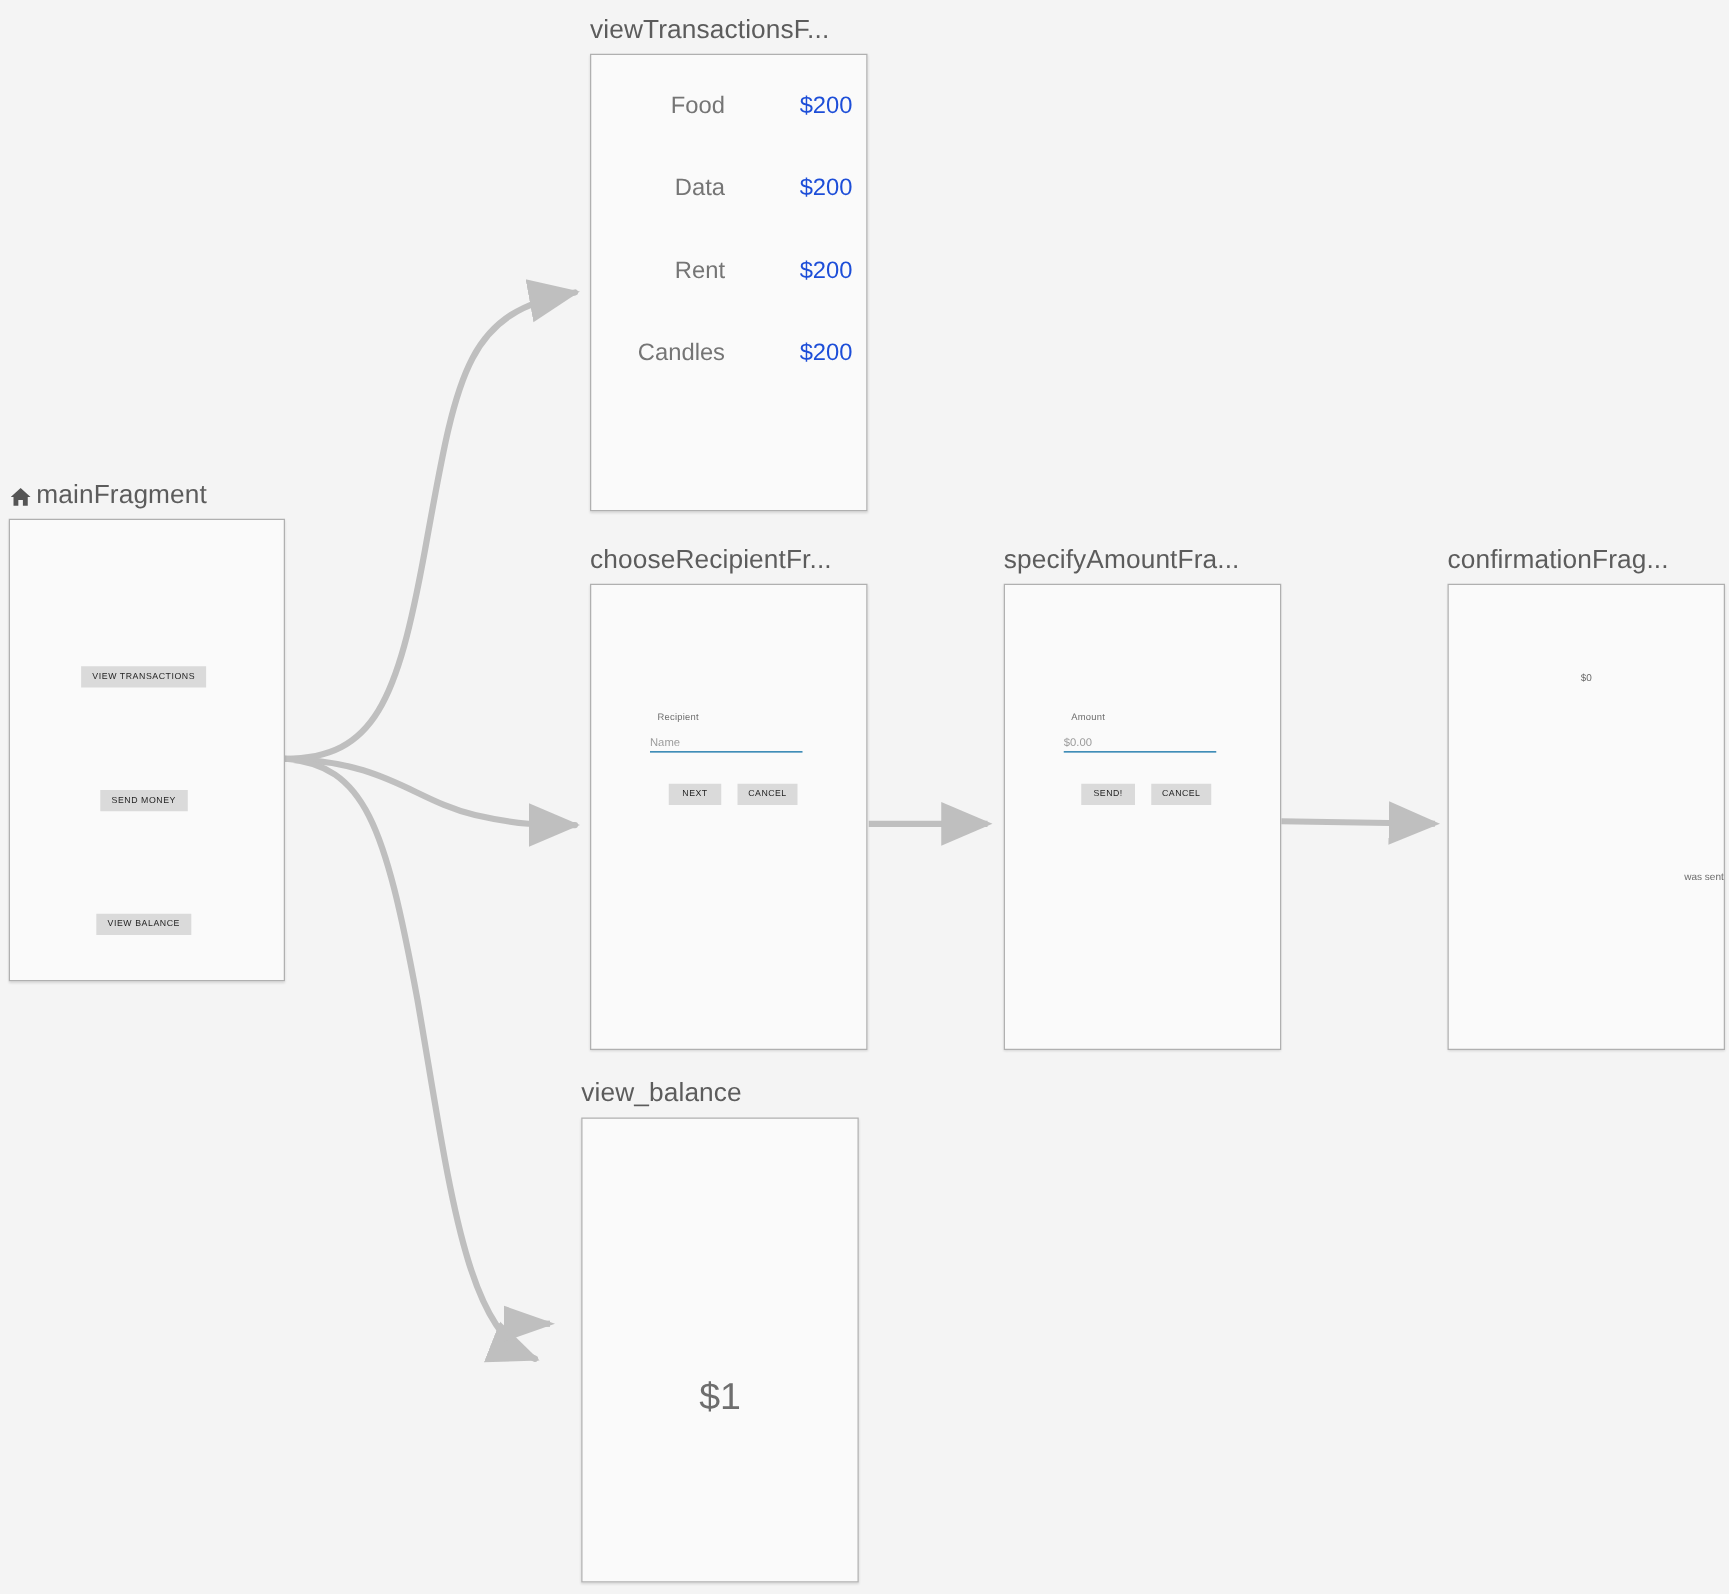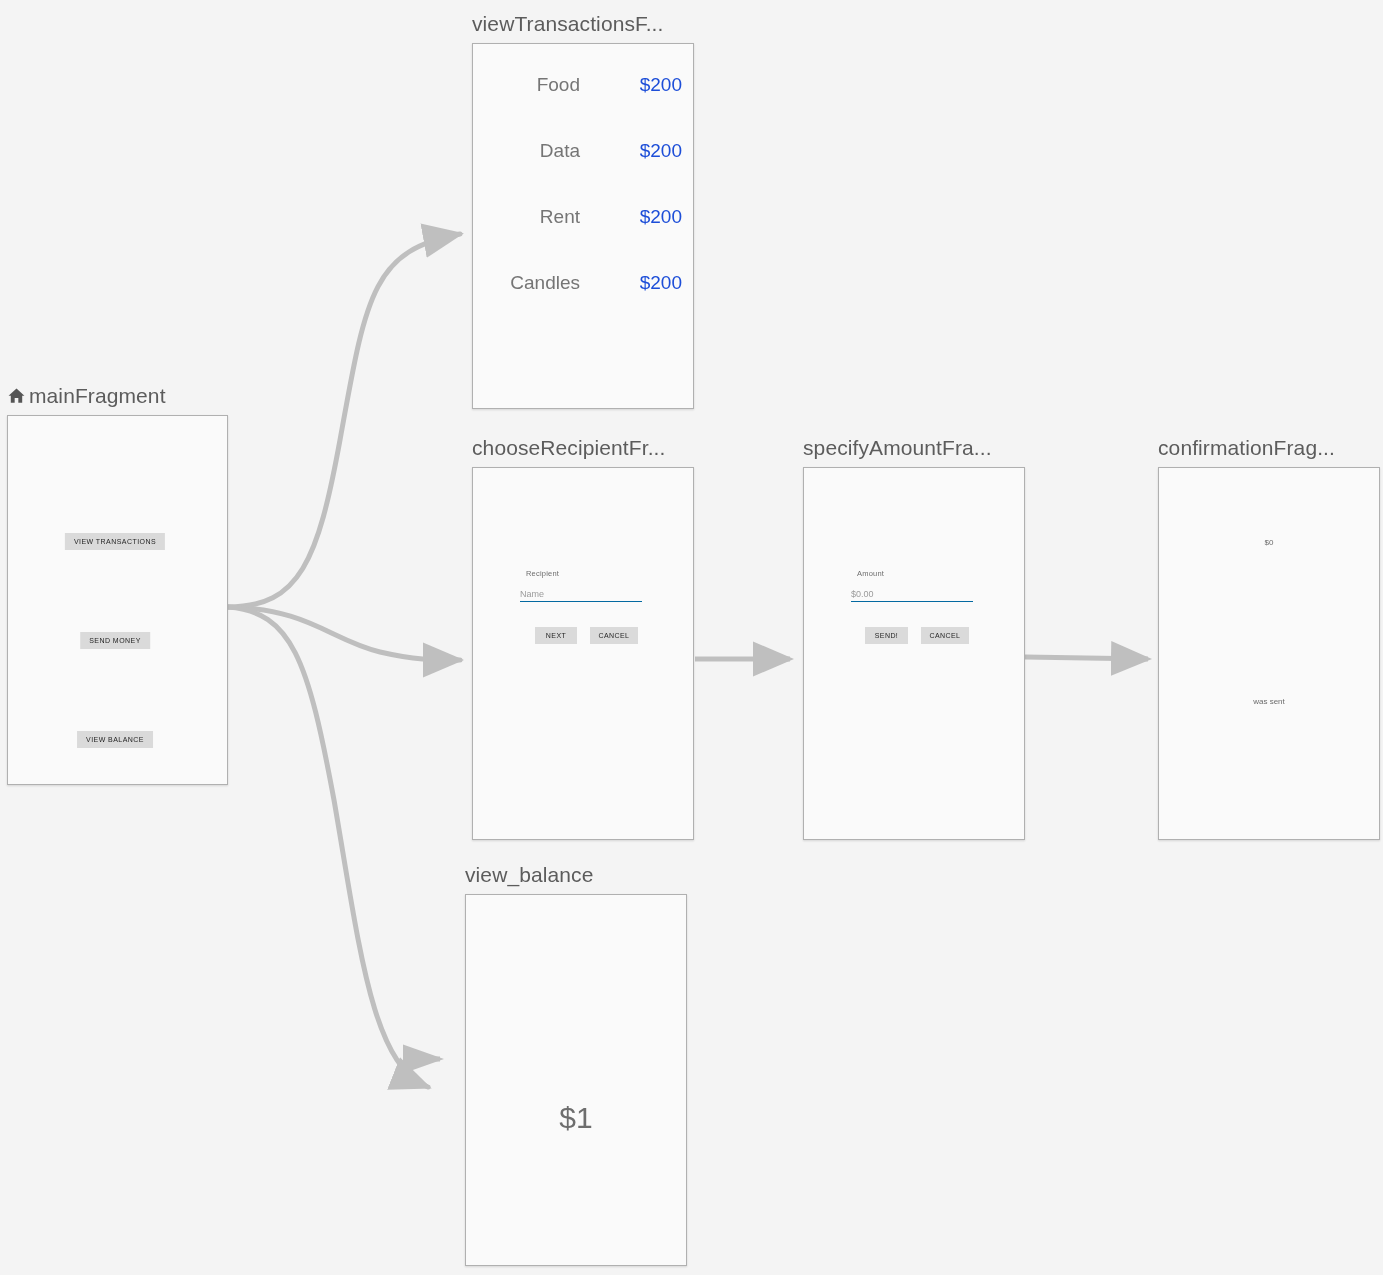--- a/index.html
+++ b/index.html
@@ -33,21 +33,21 @@
     font-size: 21px;
     color: #5c5c5c;
     font-family: Liberation Sans, sans-serif;
     white-space: nowrap;
     line-height: 1;
     margin-bottom: 9px;
     letter-spacing: 0.1px;
   }
   .node-label-row {
     display: flex;
-    align-items: flex-start;
+    align-items: flex-end;
     gap: 3px;
     margin-bottom: 9px;
   }
   .node-label-row .node-label { margin-bottom: 0; }
 
   .home-icon {
     width: 19px;
     height: 19px;
     display: inline-block;
     flex: 0 0 auto;
@@ -143,21 +143,21 @@
   
   .conf-text {
     position: absolute;
     width: 100%;
     text-align: center;
     font-family: "Liberation Sans", sans-serif;
     color: #6b6b6b;
     white-space: nowrap;
   }
   .conf-amount { font-size: 8px; }
-  .conf-sub    { font-size: 8px; }
+  .conf-sub    { font-size: 8px; text-align: right; }
 
   
   .balance-amount {
     position: absolute;
     width: 100%;
     text-align: center;
     font-size: 30px;
     color: #6e6e6e;
     font-family: "Liberation Sans", sans-serif;
   }

